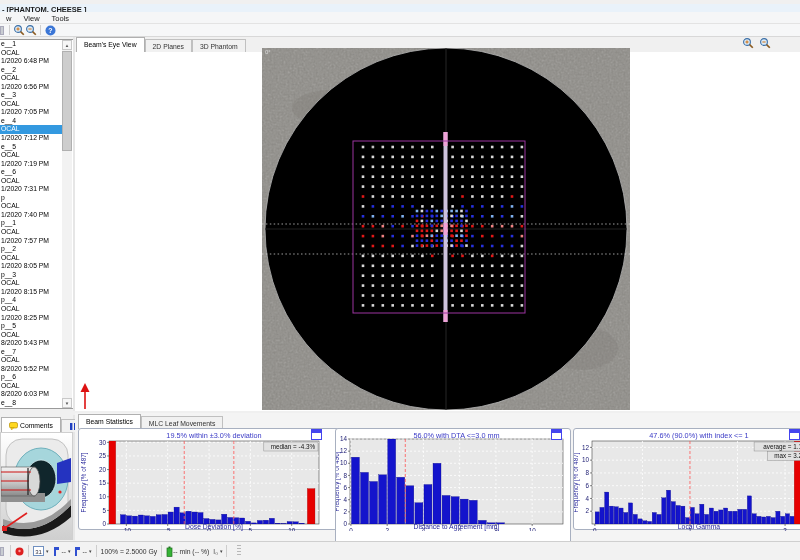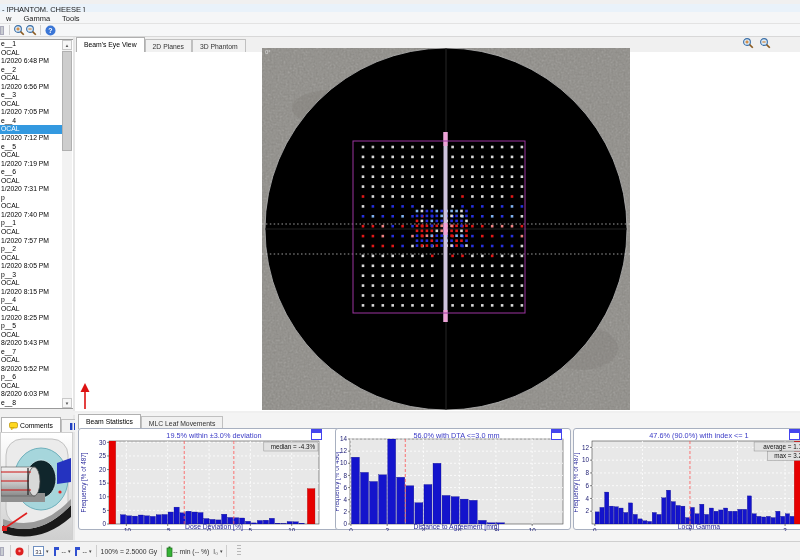--- a/index.html
+++ b/index.html
@@ -1,20 +1,20 @@
 <!DOCTYPE html>
 <html><head>
 <meta charset="utf-8">
 <style>
   * { margin:0; padding:0; box-sizing:border-box; }
   html,body { width:800px; height:560px; overflow:hidden; font-family:"Liberation Sans",sans-serif; background:#f0f0f0; position:relative; }
   .abs { position:absolute; }
 
   
-  #titlebar { left:0; top:4px; width:800px; height:12px; background:#e9f2fa; font-size:7.5px; color:#1a1a1a; line-height:12px; padding-left:2px; }
+  #titlebar { left:0; top:4px; width:800px; height:12px; background:#e9f2fa; font-size:7.5px; color:#1a1a1a; line-height:12px; padding-left:2px;font-weight:bold; }
   #menubar { left:0; top:12px; width:800px; height:12px; background:#f5f6f7; font-size:7.5px; color:#222; border-bottom:1px solid #e3e3e3; }
   #menubar span { display:inline-block; padding:1px 6px 0 6px; line-height:11px; }
   #toolbar { left:0; top:24px; width:800px; height:13px; background:#f6f7f8; border-bottom:1px solid #d8d8d8; display:flex; align-items:center; }
   .tb-sep { width:1px; height:10px; background:#cfcfcf; margin:0 3px; }
   .tb-frag { width:4px; height:9px; background:#c9cdd2; border:1px solid #aab; margin-right:2px; }
   .icon-btn { width:12px; height:12px; display:inline-flex; align-items:center; justify-content:center; }
 
   
   #sidebar { left:0; top:39px; width:73px; height:370px; background:#fff; border-top:1px solid #9a9a9a; border-bottom:1px solid #9a9a9a; }
   #plan-list { position:absolute; left:0; top:0; width:62px; height:368px; overflow:hidden; }
@@ -61,21 +61,21 @@
   svg text { font-family:"Liberation Sans",sans-serif; }
 </style>
 </head>
 <body>
 
 <div id="titlebar" class="abs">
   <span>- [PHANTOM, CHEESE ]</span>
 </div>
 
 <div id="menubar" class="abs">
-  <span>w</span><span>Gamma</span><span>Tools</span>
+  <span>w</span><span>View</span><span>Tools</span>
 </div>
 
 <div id="toolbar" class="abs">
   <span class="tb-frag"></span>
   <span class="tb-sep"></span>
   <span class="icon-btn mag magplus">
       <svg width="12" height="12">
         <circle cx="5" cy="5" r="3.4" fill="#dcebf8" stroke="#3a6ea5" stroke-width="1.1"></circle>
         <line x1="7.6" y1="7.6" x2="10.8" y2="10.8" stroke="#8a5a20" stroke-width="1.6"></line>
         <line x1="3.4" y1="5" x2="6.6" y2="5" stroke="#d07010" stroke-width="1"></line>
@@ -716,21 +716,21 @@
       <text x="27" y="42.77377049180328" text-anchor="end" fill="#1a1a70" font-size="6.3">20</text>
       <line x1="28" x2="30" y1="26.967213114754102" y2="26.967213114754102" stroke="#333" stroke-width="0.6"></line>
       <text x="27" y="29.1672131147541" text-anchor="end" fill="#1a1a70" font-size="6.3">25</text>
       <line x1="28" x2="30" y1="13.360655737704917" y2="13.360655737704917" stroke="#333" stroke-width="0.6"></line>
       <text x="27" y="15.560655737704916" text-anchor="end" fill="#1a1a70" font-size="6.3">30</text>
       <text x="135" y="100" text-anchor="middle" fill="#26269a" font-size="6.8">Dose Deviation [%]</text>
       <text x="0" y="0" text-anchor="middle" fill="#26269a" font-size="6.3" transform="translate(7,53.5) rotate(-90)">Frequency [% of 487]</text>
       <rect x="184.8" y="13" width="54.199999999999996" height="9" fill="#e2e2e2" stroke="#909090" stroke-width="0.5"></rect>
       <text x="236" y="19.8" text-anchor="end" fill="#111" font-size="6.3">median = -4.3%</text>
     </svg></div>
-<div class="hist-box abs" id="hist1" style="left: 335px; top: 428px; width: 236px; height: 102px;"><svg width="236" height="102">
+<div class="hist-box abs" id="hist1" style="left: 335px; top: 428px; width: 236px; height: 132px;"><svg width="236" height="102">
       <defs>
         <clipPath id="clip1">
           <rect x="14" y="10" width="213" height="85"></rect>
         </clipPath>
       </defs>
       <text x="120.5" y="9" text-anchor="middle" fill="#3a3ac6" font-size="7.3">56.0% with DTA &lt;=3.0 mm</text>
       <rect x="14" y="10" width="213" height="85" fill="#e8e8e8" stroke="#444" stroke-width="0.6"></rect>
       <line x1="14" x2="227" y1="82.85714285714286" y2="82.85714285714286" stroke="#fff" stroke-width="0.8" stroke-dasharray="2,2"></line>
       <line x1="14" x2="227" y1="70.71428571428572" y2="70.71428571428572" stroke="#fff" stroke-width="0.8" stroke-dasharray="2,2"></line>
       <line x1="14" x2="227" y1="58.57142857142858" y2="58.57142857142858" stroke="#fff" stroke-width="0.8" stroke-dasharray="2,2"></line>

